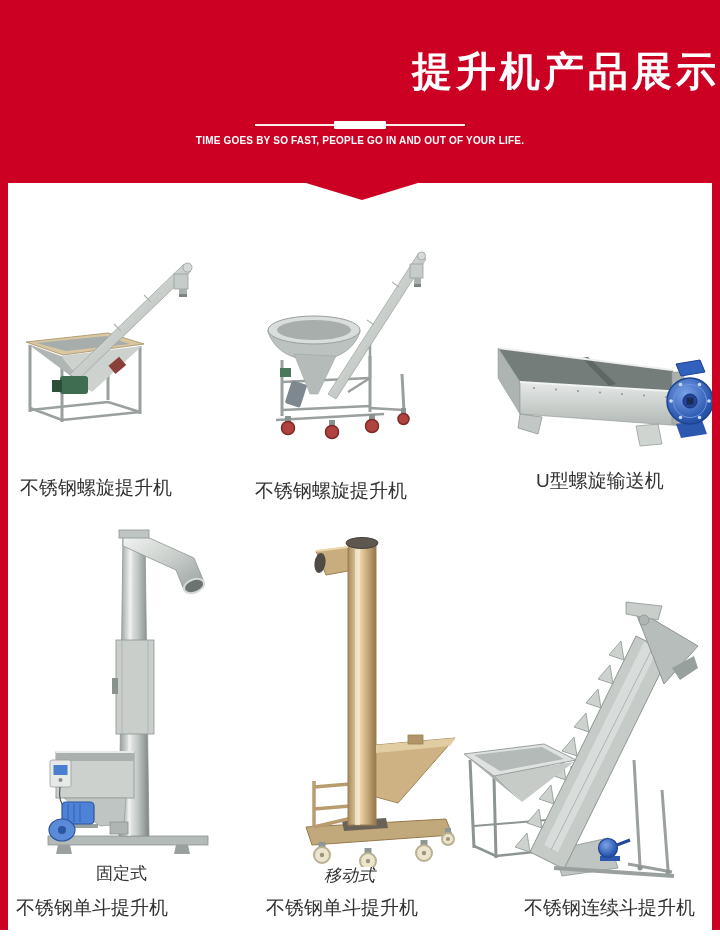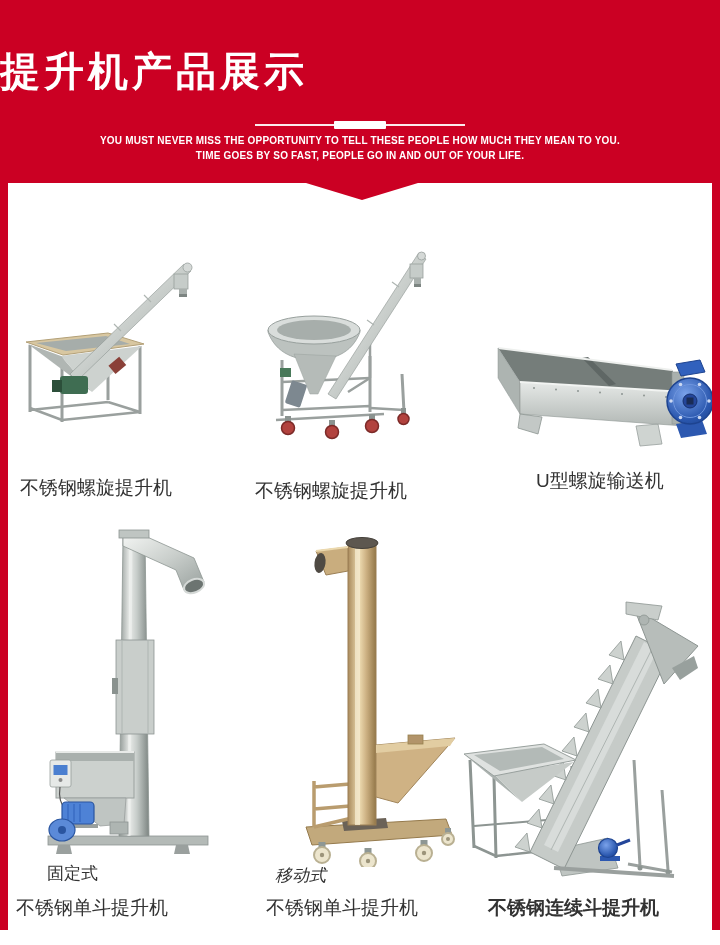--- a/index.html
+++ b/index.html
@@ -9,52 +9,52 @@
     font-family:"Liberation Sans","DejaVu Sans",sans-serif;
   }
   .red-band{position:absolute;left:0;top:0;width:720px;height:183px;background:var(--accent-red,#cb0023);}
   .ribbon-notch{position:absolute;left:306px;top:183px;width:0;height:0;
     border-left:56px solid transparent;border-right:56px solid transparent;
     border-top:17px solid var(--accent-red,#cb0023);}
   .side-strip{position:absolute;top:183px;width:8px;height:747px;background:var(--accent-red,#cb0023);}
   .side-strip.left{left:0;}
   .side-strip.right{left:712px;}
   .page-title{
-    position:absolute;left:0;top:49px;width:720px;text-align:left;
+    position:absolute;left:0;top:49px;width:720px;text-align:right;
     color:#ffffff;font-size:40px;font-weight:bold;letter-spacing:4px;line-height:44px;
   }
   .divider-line{position:absolute;left:255px;top:124px;width:210px;height:2px;background:rgba(255,255,255,.92);}
   .divider-thick{position:absolute;left:334px;top:121px;width:52px;height:8px;background:#ffffff;border-radius:1px;}
   .tagline{
     position:absolute;left:0;top:134px;width:720px;text-align:center;
     color:#ffffff;font-size:10px;font-weight:bold;letter-spacing:.2px;line-height:14.5px;
   }
   .product{position:absolute;}
   .product svg{display:block;width:100%;height:100%;}
   .plabel{
     position:absolute;text-align:left;color:var(--label-color,#333);
     font-size:19px;line-height:22px;font-weight:normal;
   }
   .psub{
-    position:absolute;text-align:left;color:var(--label-color,#333);
+    position:absolute;text-align:right;color:var(--label-color,#333);
     font-size:17px;line-height:20px;
   }
   
   .p1{left:14px;top:250px;width:210px;height:182px;}
   .p2{left:252px;top:242px;width:215px;height:200px;}
   .p3{left:486px;top:322px;width:226px;height:140px;}
   .p4{left:28px;top:520px;width:200px;height:342px;}
   .p5{left:250px;top:515px;width:212px;height:352px;}
   .p6{left:458px;top:550px;width:254px;height:336px;}
   .l1{left:20px;top:477px;width:160px;}
   .l2{left:255px;top:480px;width:160px;}
   .l3{left:536px;top:470px;width:180px;}
   .l4{left:16px;top:897px;width:160px;}
   .l5{left:266px;top:897px;width:160px;}
-  .l6{left:488px;top:897px;width:180px;font-weight:bold;}
+  .l6{left:524px;top:897px;width:180px;}
   .s4{left:47px;top:864px;width:100px;}
   .s5{left:275px;top:866px;width:100px;font-style:italic;}
   .defs-holder{position:absolute;width:0;height:0;overflow:hidden;}
 </style>
 </head>
 <body>
 
 <svg class="defs-holder" aria-hidden="true">
   <defs>
     <linearGradient id="gTube" x1="0" y1="0" x2="1" y2="1">
@@ -87,21 +87,20 @@
 </svg>
 
 <div class="red-band"></div>
 <div class="ribbon-notch"></div>
 <div class="side-strip left"></div>
 <div class="side-strip right"></div>
 <div class="page-title">提升机产品展示</div>
 <div class="divider-line"></div>
 <div class="divider-thick"></div>
 <div class="tagline">
-  <div>YOU MUST NEVER MISS THE OPPORTUNITY TO TELL THESE PEOPLE HOW MUCH THEY MEAN TO YOU.</div>
   <div>TIME GOES BY SO FAST, PEOPLE GO IN AND OUT OF YOUR LIFE.</div>
 </div>
 
 <div class="product p1">
   <svg viewBox="0 0 210 182" preserveAspectRatio="none">
     <g stroke="#9aa09e" stroke-width="3" fill="none">
       <path d="M16,95 L16,162 M48,106 L48,172 M126,96 L126,164 M94,86 L94,150"></path>
       <path d="M16,158 L48,170 M48,170 L126,162 M16,160 L94,152 M94,152 L126,162" stroke-width="2.5"></path>
     </g>
     <polygon points="14,94 47,106 78,142" fill="#b0b6b3"></polygon>

